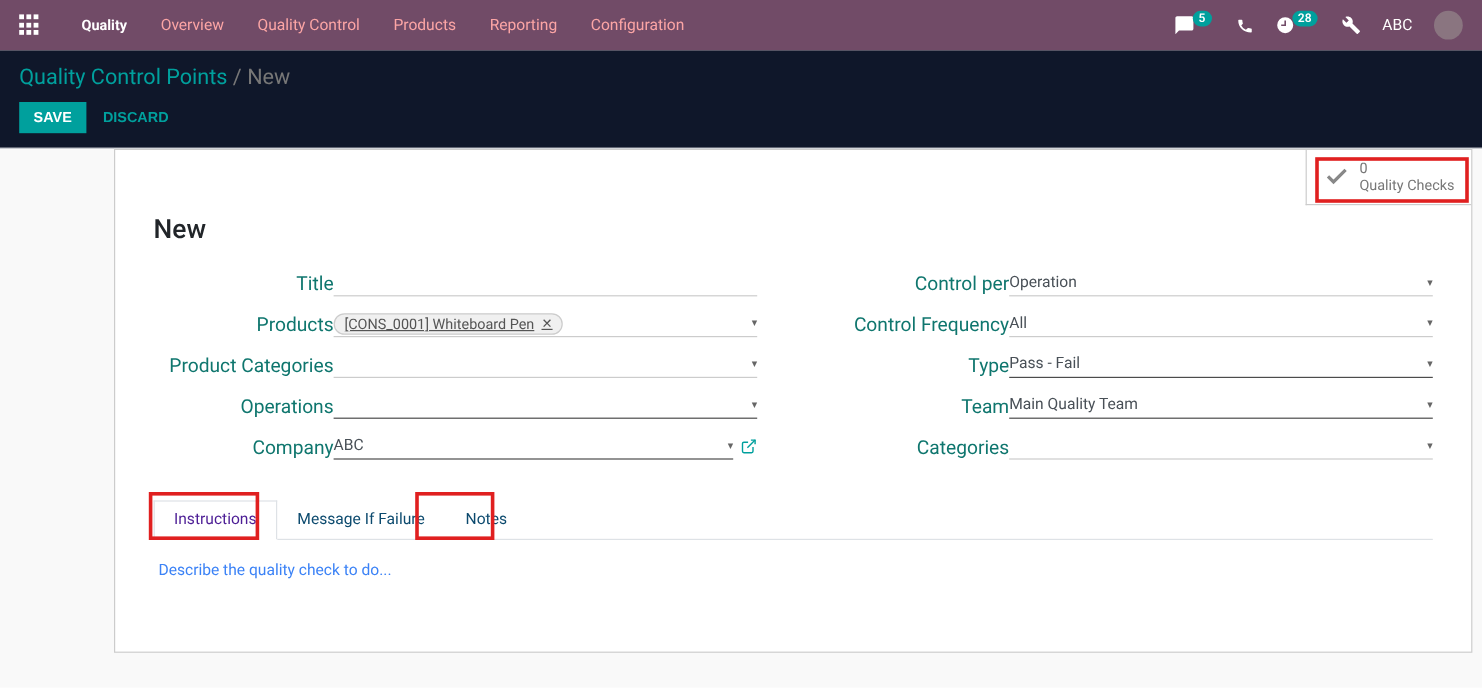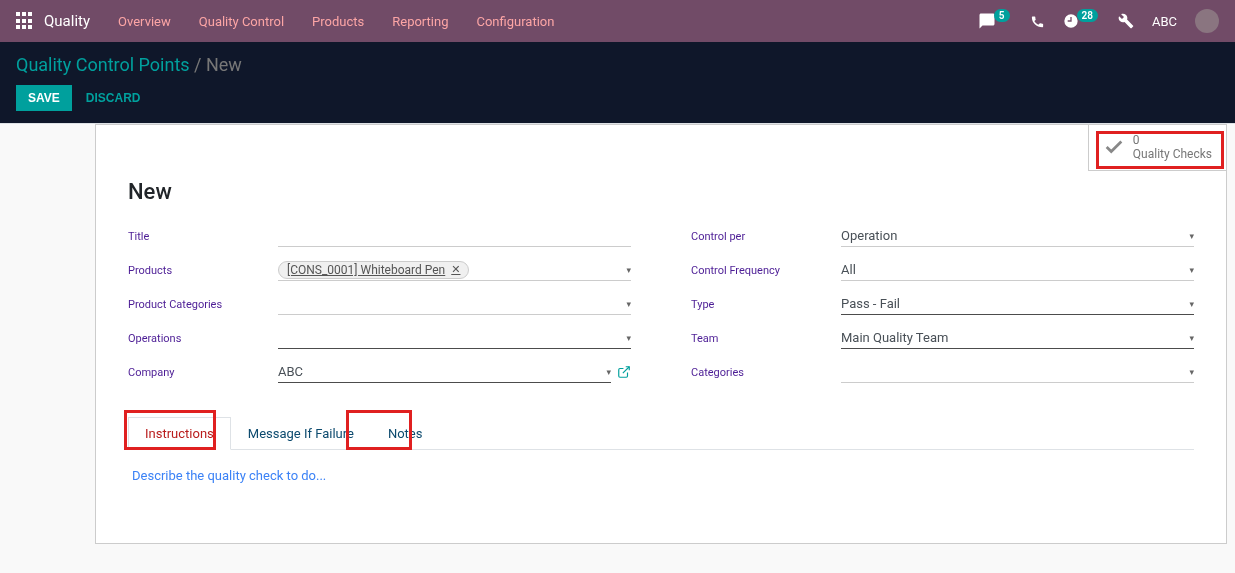--- a/index.html
+++ b/index.html
@@ -2,21 +2,21 @@
 <html><head>
 <meta charset="utf-8">
 <style>
 * { box-sizing: border-box; margin: 0; padding: 0; }
 body { font-family: -apple-system, BlinkMacSystemFont, "Segoe UI", Roboto, Arial, sans-serif; font-size: 13px; color: #4c4c4c; background: #f9f9f9; width: 1235px; height: 573px; overflow: hidden; }
 
 
 .topnav { background: #714B67; height: 42px; display: flex; align-items: center; padding: 0 16px; color: #fff; }
 .apps-icon { width: 18px; height: 18px; margin-right: 10px; display: flex; flex-wrap: wrap; gap: 2px; }
 .apps-icon span { width: 4px; height: 4px; background: #fff; }
-.brand { font-size: 15px; font-weight: 400; margin-right: 28px; }
+.brand { font-size: 12px; font-weight: 700; margin-right: 28px; margin-left: 24px; }
 .nav-menu { display: flex; gap: 28px; }
 .nav-menu a { color: #fca5a5; text-decoration: none; font-size: 13px; }
 .topnav-right { margin-left: auto; display: flex; align-items: center; gap: 18px; }
 .icon-btn { position: relative; color: #fff; display: flex; align-items: center; cursor: pointer; }
 .badge { background: #00A09D; color: #fff; border-radius: 8px; font-size: 10px; padding: 1px 5px; position: relative; top: -6px; left: -2px; font-weight: 600; }
 .user-label { font-size: 13px; color: #fff; }
 .avatar-circle { width: 24px; height: 24px; border-radius: 50%; background: #8a7580; }
 
 
 .control-panel { background: #0f172a; border-bottom: 1px solid #dee2e6; padding: 12px 16px; }
@@ -33,32 +33,32 @@
 .stat-check { font-size: 20px; color: #888; }
 .stat-text { font-size: 12px; line-height: 1.2; }
 .red-box-stat { position: absolute; right: 2px; top: 6px; border: 3px solid #e02020; width: 128px; height: 38px; pointer-events: none; }
 
 .sheet-inner { padding: 24px 32px; }
 .record-title { font-size: 22px; font-weight: 500; color: #212529; margin: 30px 0 20px 0; }
 
 .form-cols { display: flex; gap: 60px; }
 .form-col { flex: 1; }
 .form-row { display: flex; align-items: center; margin-bottom: 10px; min-height: 24px; }
-.form-label { width: 150px; font-size: 11px; color: #4c1d95; }
+.form-label { width: 150px; font-size: 16px; color: #0f766e; text-align: right; }
 .form-field { flex: 1; border-bottom: 1px solid #ccc; min-height: 22px; display: flex; align-items: center; position: relative; font-size: 13px; color: #495057; }
 .form-field.solid { border-bottom: 1px solid #4c4c4c; }
 .form-field .caret { margin-left: auto; font-size: 9px; color: #666; }
 .tag { background: #f0f0f0; border: 1px solid #ccc; border-radius: 10px; padding: 1px 8px; font-size: 12px; display: inline-flex; align-items: center; gap: 6px; color: #555; text-decoration: underline; }
 .tag .x { font-size: 11px; cursor: pointer; }
 .ext-link { margin-left: 6px; color: #00A09D; font-size: 13px; cursor: pointer; }
 
 
 .tabs { display: flex; border-bottom: 1px solid #dee2e6; margin-top: 22px; }
 .tab { padding: 8px 16px; font-size: 13px; color: #0c4a6e; cursor: pointer; border: 1px solid transparent; position: relative; top: 1px; }
-.tab.active { border: 1px solid #dee2e6; border-bottom-color: #fff; background: #fff; color: #b91c1c; text-align: center; }
+.tab.active { border: 1px solid #dee2e6; border-bottom-color: #fff; background: #fff; color: #4c1d95; text-align: center; }
 .red-box-tab { border: 3px solid #e02020; position: absolute; pointer-events: none; }
 .tab-content { padding: 18px 4px; color: #3b82f6; font-size: 13px; }
 
 svg { display: block; }
 </style>
 </head>
 <body>
 
 <div class="topnav">
   <div class="apps-icon">

